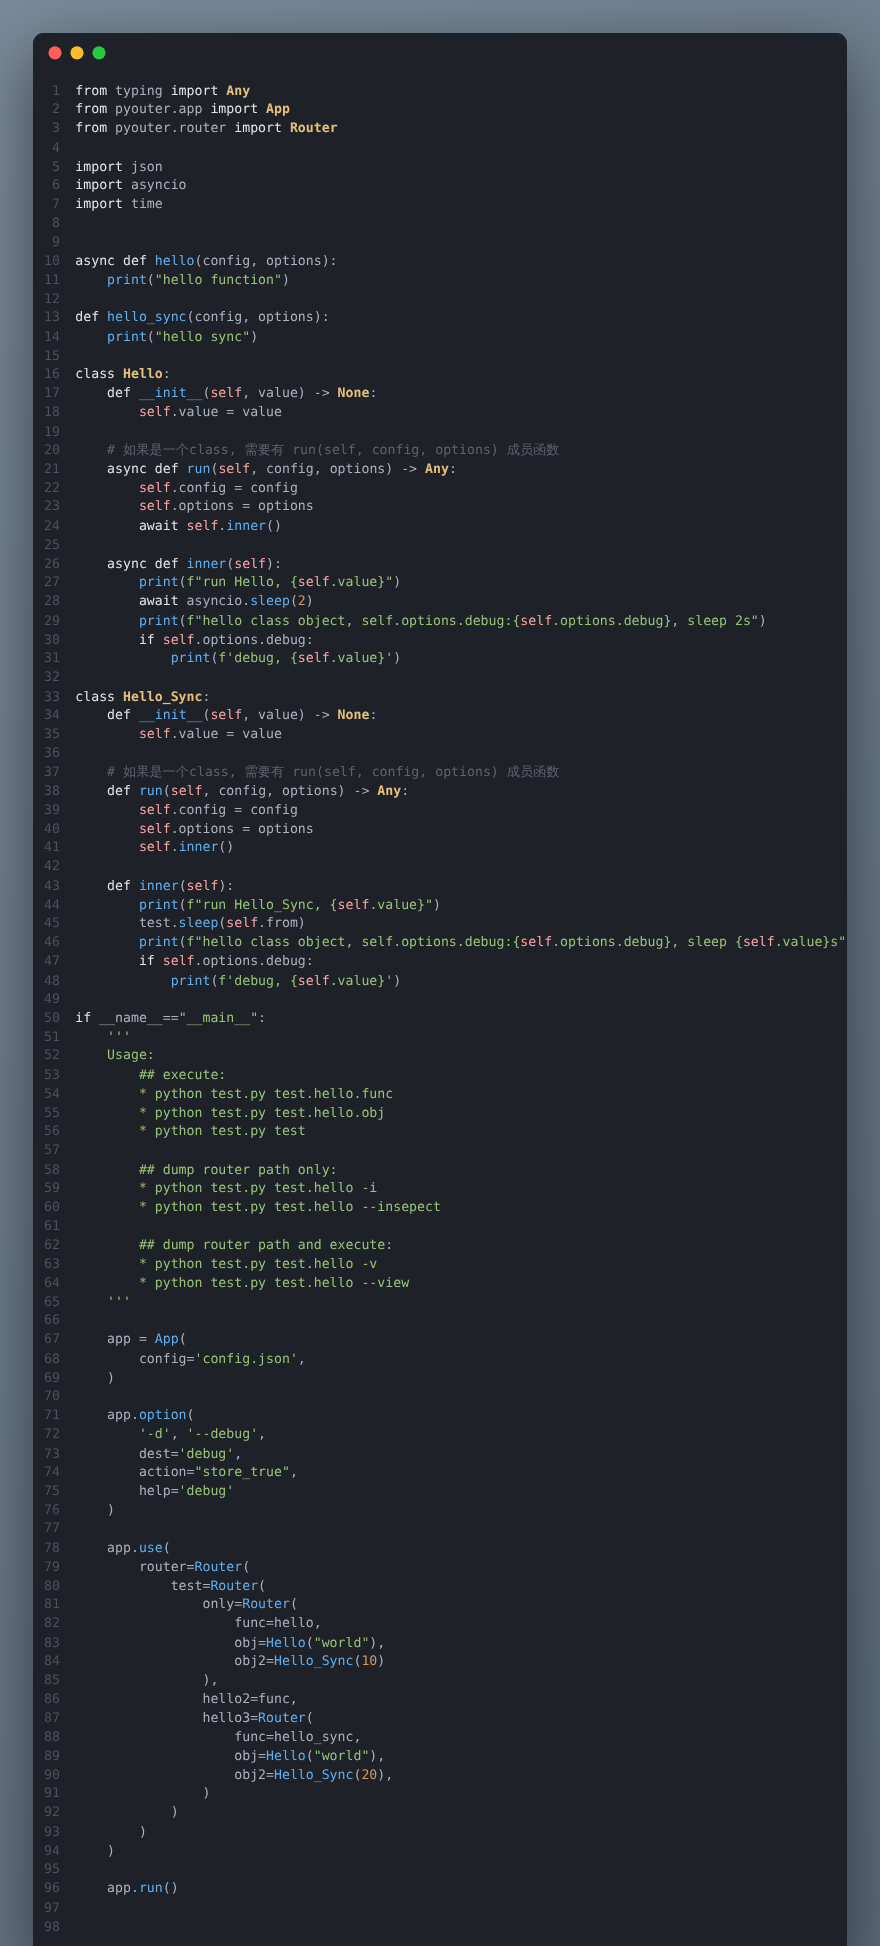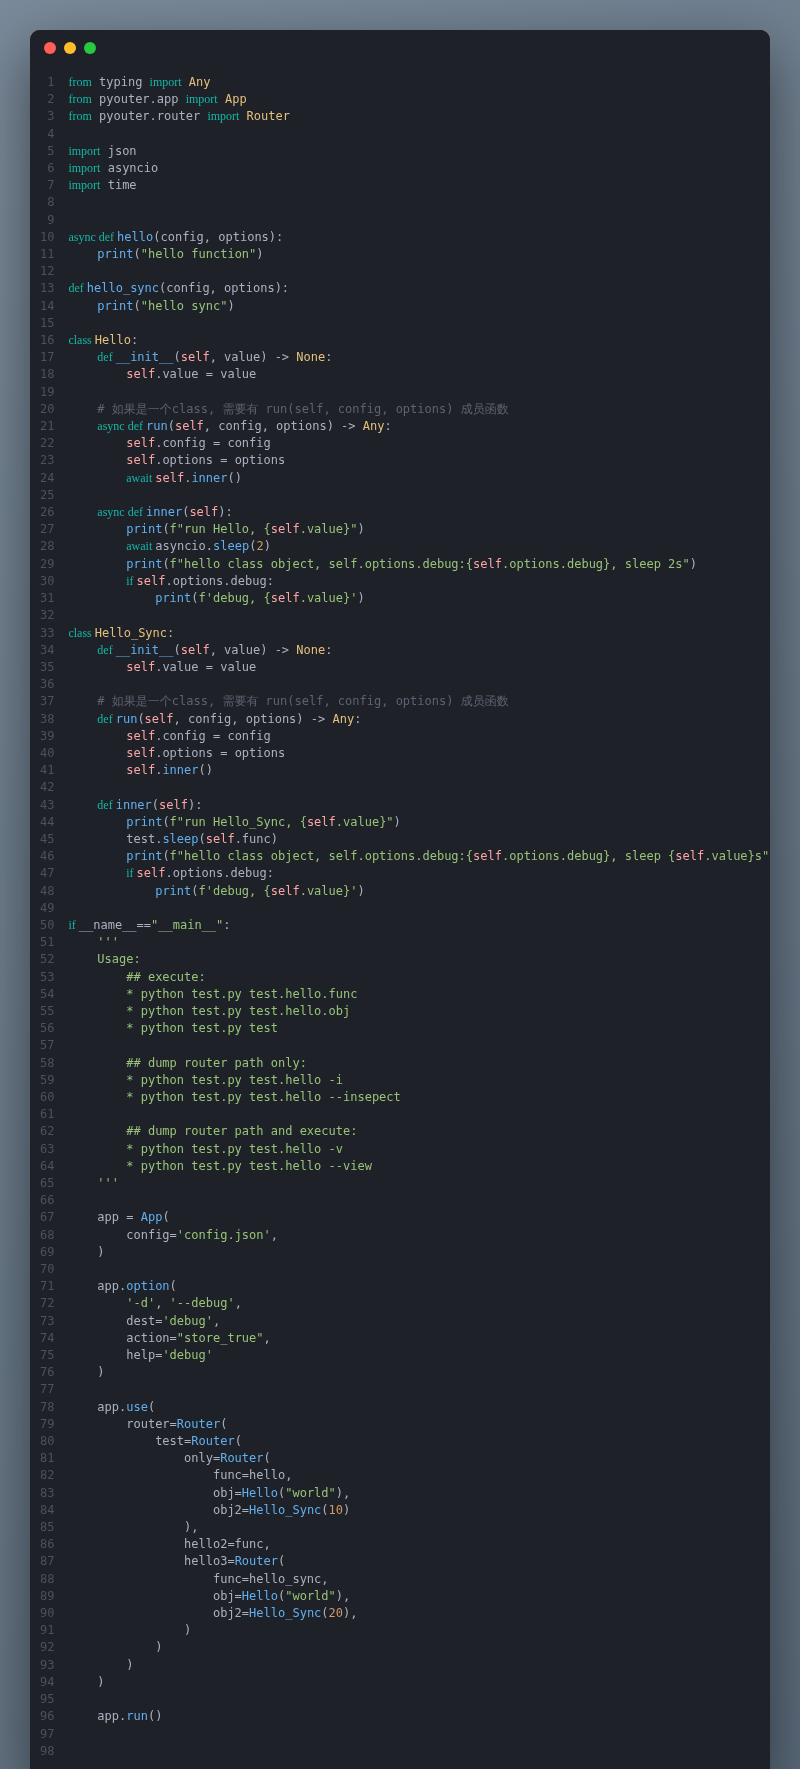--- a/index.html
+++ b/index.html
@@ -37,27 +37,27 @@
   user-select: none;
   line-height: 17.2px;
   white-space: pre;
 }
 .code {
   color: #abb2bf;
   line-height: 17.2px;
   white-space: pre;
   flex: 1;
 }
-.kw { color: #14b8a6; font-family: Liberation Serif, serif; }     
+.kw { color: #e5e5e5; }     
 .fn { color: #61afef; }     
 .st { color: #98c379; }     
 .cm { color: #5c6370; } 
 .nm { color: #d19a66; }     
 .sf { color: #fca5a5; }     
-.cn { color: #e5c07b; }     
+.cn { color: #e5c07b; font-weight: bold; }     
 .op { color: #abb2bf; }     
 </style>
 </head>
 <body>
 
 <div class="window">
   <div class="titlebar">
     <div class="dot red"></div>
     <div class="dot yellow"></div>
     <div class="dot green"></div>
@@ -199,21 +199,21 @@
 <span class="op">        </span><span class="sf">self</span><span class="op">.value = value</span>
 
 <span class="op">    </span><span class="cm"># 如果是一个class, 需要有 run(self, config, options) 成员函数</span>
 <span class="op">    </span><span class="kw">def </span><span class="fn">run</span><span class="op">(</span><span class="sf">self</span><span class="op">, config, options) -&gt; </span><span class="cn">Any</span><span class="op">:</span>
 <span class="op">        </span><span class="sf">self</span><span class="op">.config = config</span>
 <span class="op">        </span><span class="sf">self</span><span class="op">.options = options</span>
 <span class="op">        </span><span class="sf">self</span><span class="op">.</span><span class="fn">inner</span><span class="op">()</span>
 
 <span class="op">    </span><span class="kw">def </span><span class="fn">inner</span><span class="op">(</span><span class="sf">self</span><span class="op">):</span>
 <span class="op">        </span><span class="fn">print</span><span class="op">(</span><span class="st">f"run Hello_Sync, {</span><span class="sf">self</span><span class="st">.value}"</span><span class="op">)</span>
-<span class="op">        test.</span><span class="fn">sleep</span><span class="op">(</span><span class="sf">self</span><span class="op">.func)</span>
+<span class="op">        test.</span><span class="fn">sleep</span><span class="op">(</span><span class="sf">self</span><span class="op">.from)</span>
 <span class="op">        </span><span class="fn">print</span><span class="op">(</span><span class="st">f"hello class object, self.options.debug:{</span><span class="sf">self</span><span class="st">.options.debug}, sleep {</span><span class="sf">self</span><span class="st">.value}s"</span><span class="op">)</span>
 <span class="op">        </span><span class="kw">if </span><span class="sf">self</span><span class="op">.options.debug:</span>
 <span class="op">            </span><span class="fn">print</span><span class="op">(</span><span class="st">f'debug, {</span><span class="sf">self</span><span class="st">.value}'</span><span class="op">)</span>
 
 <span class="kw">if </span><span class="op">__name__==</span><span class="st">"__main__"</span><span class="op">:</span>
 <span class="op">    </span><span class="st">'''</span>
 <span class="op">    </span><span class="st">Usage:</span>
 <span class="op">        </span><span class="st">## execute:</span>
 <span class="op">        </span><span class="st">* python test.py test.hello.func</span>
 <span class="op">        </span><span class="st">* python test.py test.hello.obj</span>

